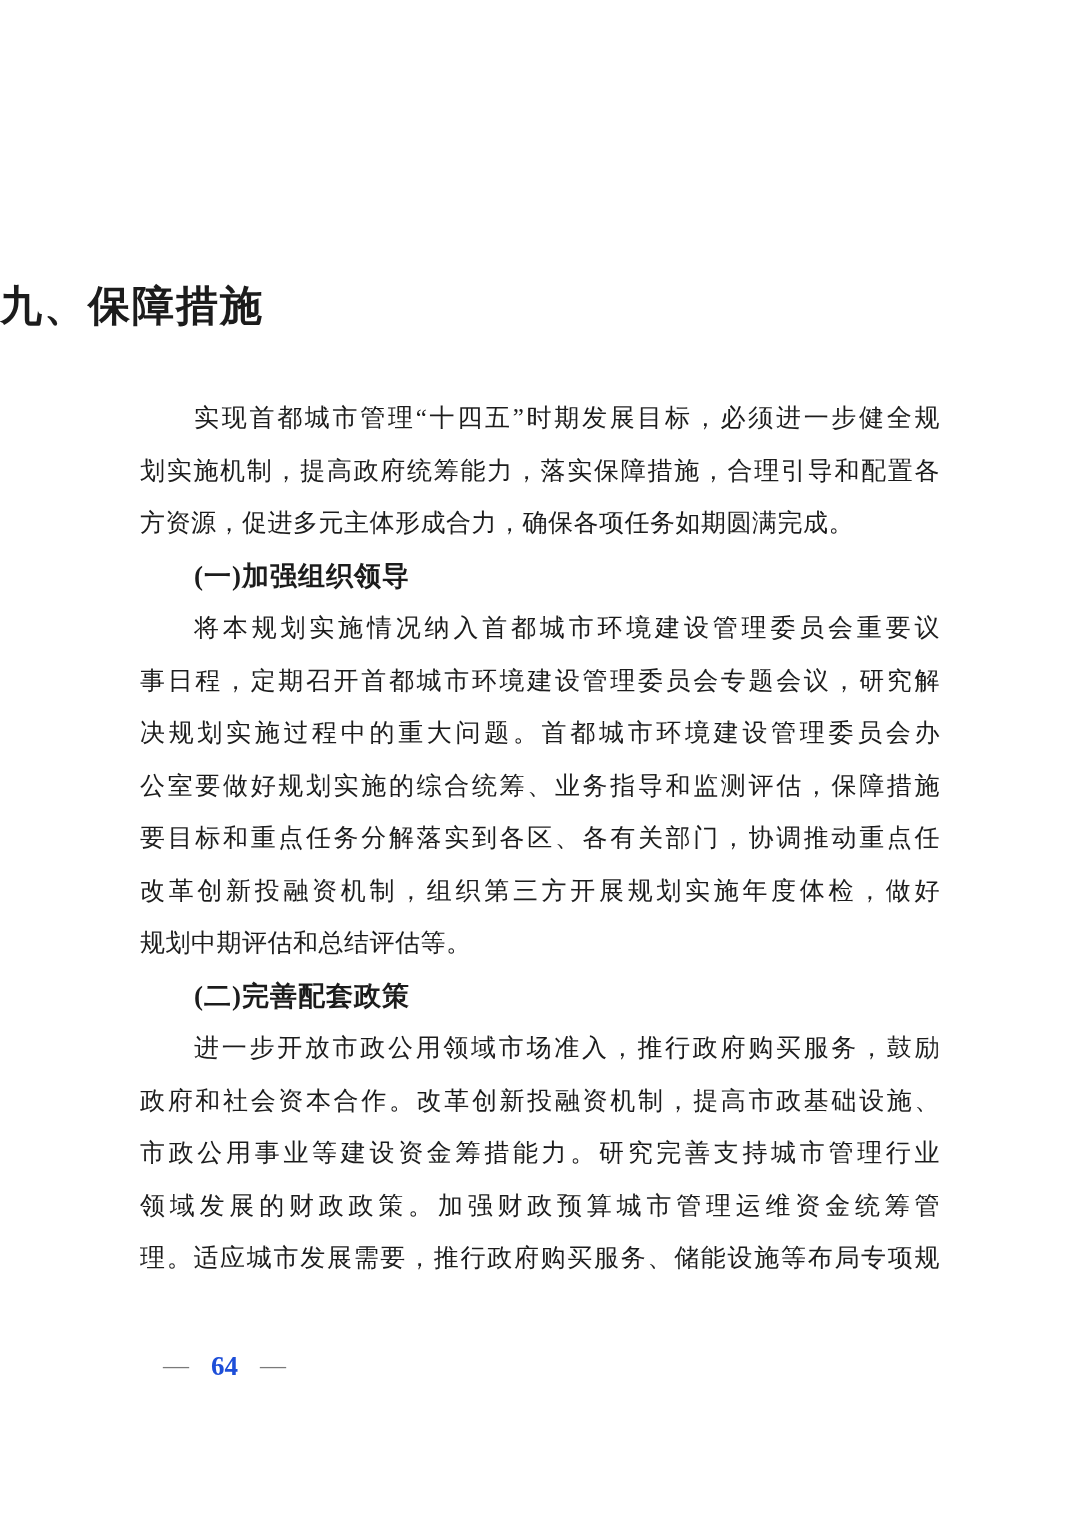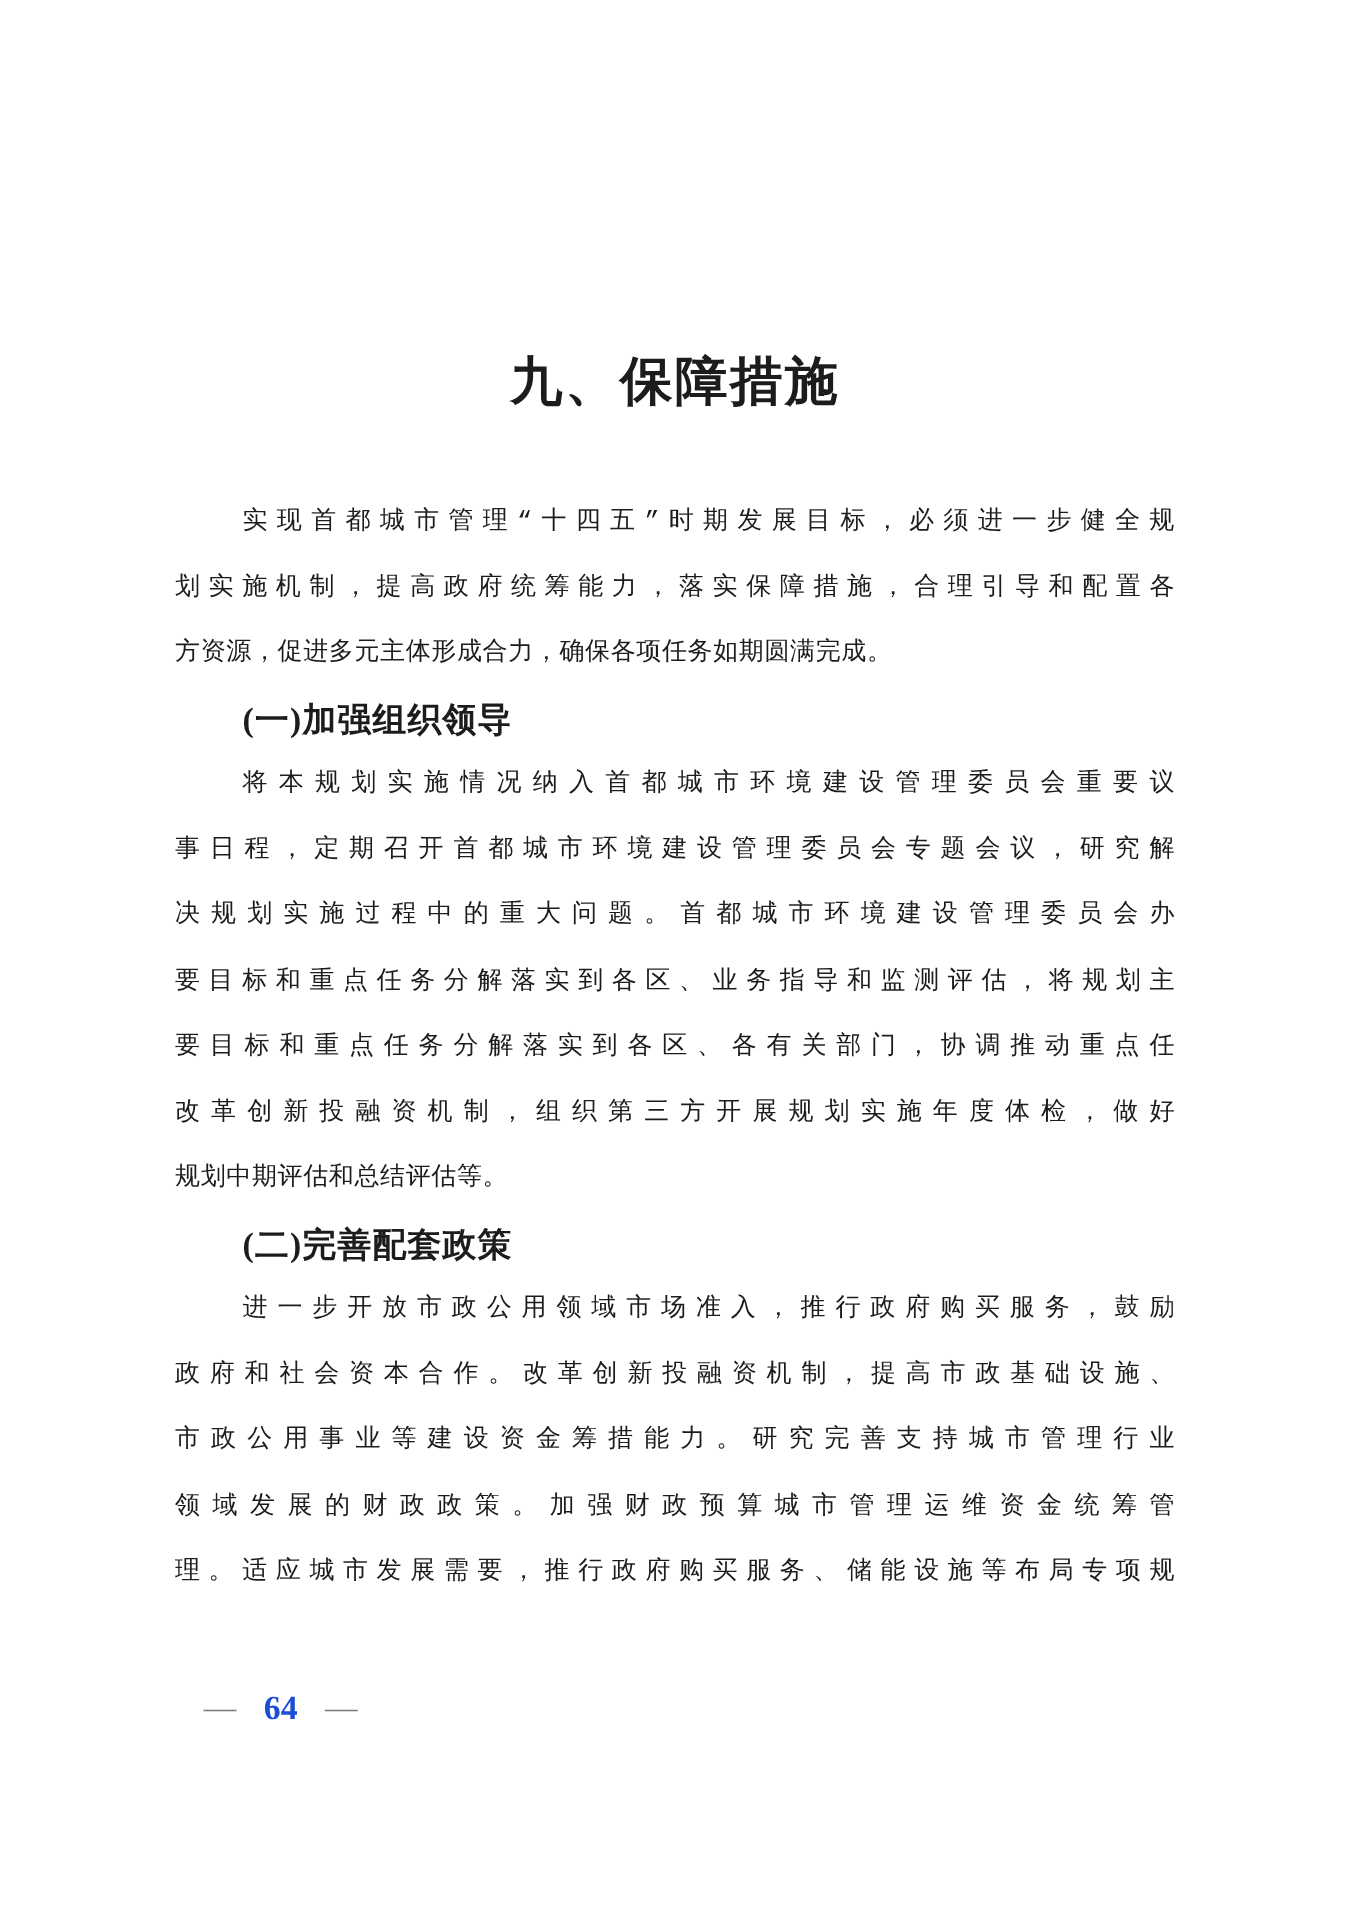--- a/index.html
+++ b/index.html
@@ -16,41 +16,39 @@
     color: #1c1c1c;
     font-family: "Liberation Serif", "DejaVu Serif", serif;
     overflow: hidden;
   }
   .doc-title {
     position: absolute;
     top: 282px;
     left: 0;
     width: 100%;
     margin: 0;
-    text-align: center;
     font-size: 42px;
     line-height: 48px;
     font-weight: 700;
     letter-spacing: 2px;
   }
   .document-body {
     position: absolute;
     top: 392px;
     left: 140px;
     width: 800px;
   }
   .text-line {
     height: 52.5px;
     line-height: 52.5px;
-    font-size: 20px;
+    font-size: 25px;
     letter-spacing: 0.5px;
     text-align: justify;
     text-align-last: justify;
     white-space: normal;
-    font-family: Liberation Mono, monospace;
   }
   .text-line.first-line {
     text-indent: 54px;
   }
   .text-line.para-end {
     text-align-last: left;
   }
   .section-heading {
     height: 52.5px;
     line-height: 52.5px;
@@ -90,21 +88,21 @@
       <div class="paragraph">
         <div class="text-line first-line">实现首都城市管理“十四五”时期发展目标，必须进一步健全规</div>
         <div class="text-line">划实施机制，提高政府统筹能力，落实保障措施，合理引导和配置各</div>
         <div class="text-line para-end">方资源，促进多元主体形成合力，确保各项任务如期圆满完成。</div>
       </div>
       <div class="section-heading">(一)加强组织领导</div>
       <div class="paragraph">
         <div class="text-line first-line">将本规划实施情况纳入首都城市环境建设管理委员会重要议</div>
         <div class="text-line">事日程，定期召开首都城市环境建设管理委员会专题会议，研究解</div>
         <div class="text-line">决规划实施过程中的重大问题。首都城市环境建设管理委员会办</div>
-        <div class="text-line">要目标和重点任务分解落实到各区、业务指导和监测评估，将规划主</div>
+        <div class="text-line">公室要做好规划实施的综合统筹、业务指导和监测评估，保障措施</div>
         <div class="text-line">要目标和重点任务分解落实到各区、各有关部门，协调推动重点任</div>
         <div class="text-line">改革创新投融资机制，组织第三方开展规划实施年度体检，做好</div>
         <div class="text-line para-end">规划中期评估和总结评估等。</div>
       </div>
       <div class="section-heading">(二)完善配套政策</div>
       <div class="paragraph">
         <div class="text-line first-line">进一步开放市政公用领域市场准入，推行政府购买服务，鼓励</div>
         <div class="text-line">政府和社会资本合作。改革创新投融资机制，提高市政基础设施、</div>
         <div class="text-line">市政公用事业等建设资金筹措能力。研究完善支持城市管理行业</div>
         <div class="text-line">领域发展的财政政策。加强财政预算城市管理运维资金统筹管</div>

